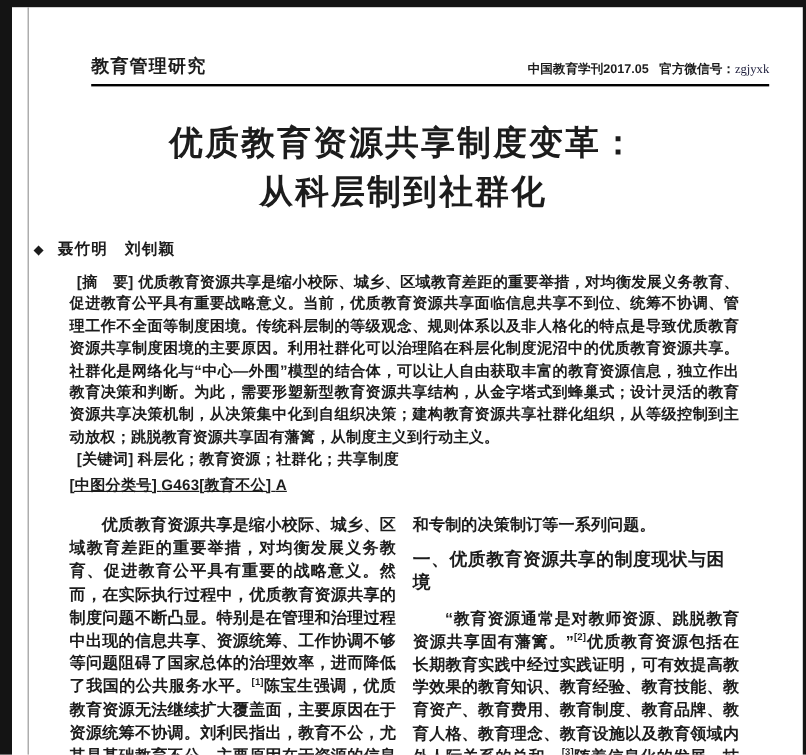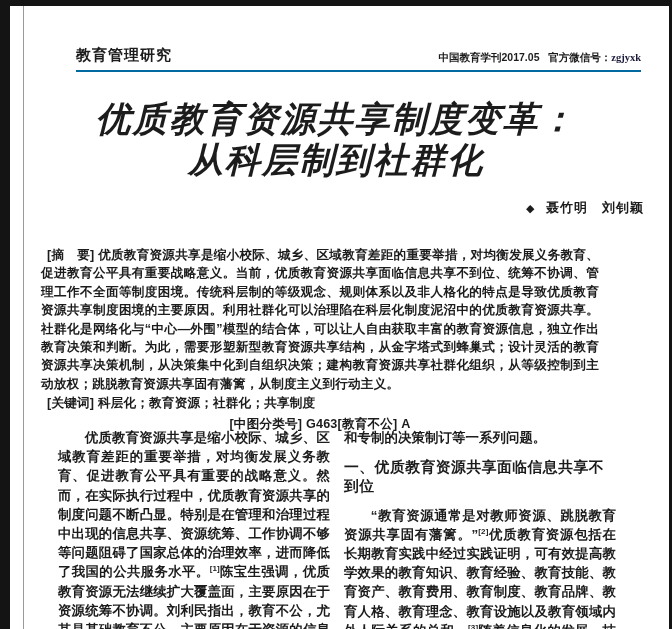--- a/index.html
+++ b/index.html
@@ -14,45 +14,45 @@
   
   .scan-top    { position:absolute; left:0; top:0; width:672px; height:6px;  background:#141414; }
   .scan-left   { position:absolute; left:0; top:0; width:10px;  height:629px; background:#141414; }
   .scan-right  { position:absolute; right:0; top:0; width:3px;  height:629px; background:#141414; }
   .scan-edge   { position:absolute; left:23px; top:6px; width:1px; height:623px; background:#9a9a9a; }
 
   
   .header {
     position:absolute; left:76px; top:46px; width:565px;
     display:flex; justify-content:space-between; align-items:flex-end;
-    border-bottom:2px solid #0369a1; padding-bottom:5px;
+    border-bottom:2px solid #000000; padding-bottom:5px;
   }
   .header .section { font-size:15px; font-weight:700; letter-spacing:1px; }
   .header .right   { font-size:10.5px; font-weight:600; white-space:nowrap; }
-  .header .wechat-id { font-family:"Liberation Serif","DejaVu Serif",serif; font-weight:700; color:#1b1b3a; }
+  .header .wechat-id { font-family:"Liberation Serif","DejaVu Serif",serif; font-weight:400; color:#1b1b3a; }
 
   
   .title-block { position:absolute; left:28px; top:98px; width:616px; text-align:center; }
-  .title-line { font-size:35px; font-weight:700; line-height:41px; letter-spacing:2px;font-style:italic; }
+  .title-line { font-size:28px; font-weight:700; line-height:41px; letter-spacing:2px; }
 
   
-  .authors { position:absolute; left:28px; top:199px; width:616px; text-align:right;
+  .authors { position:absolute; left:28px; top:199px; width:616px; text-align:left;
              font-size:13px; font-weight:600; letter-spacing:1px; }
   .authors .diamond { font-size:11px; margin-right:6px; }
 
   
   .meta-block {
-    position:absolute; left:41px; top:226px; width:558px;
+    position:absolute; left:58px; top:226px; width:558px;
     font-size:12.6px; line-height:18.4px; text-align:justify;
-    font-weight:600; letter-spacing:0.2px;margin-top:20px;
+    font-weight:600; letter-spacing:0.2px;
   }
   .meta-block .abstract-p { text-indent:6px; }
   .meta-block .label { font-weight:700; }
   .keywords-line { margin-top:1px; text-indent:6px; }
-  .class-line { margin-top:2px; display:flex; justify-content:center; text-indent:0; }
+  .class-line { margin-top:2px; display:flex; justify-content:flex-start; text-indent:0;text-decoration:underline; }
   .class-line .pair { white-space:nowrap; }
 
   
   .body-cols {
     position:absolute; left:58px; top:428px; width:558px;
     display:flex; gap:14px;
   }
   .col { width:272px; font-size:13.4px; line-height:19.2px; text-align:justify;
          font-weight:600; letter-spacing:0.1px; }
   .col p.indent { text-indent:2em; }
@@ -100,16 +100,16 @@
     <span class="pair"><span class="label">[教育不公]</span> <span>A</span></span>
   </p>
 </div>
 
 <div class="body-cols">
   <div class="col">
     <p class="indent"><span>优质教育资源共享是缩小校际、城乡、区域教育差距的重要举措，对均衡发展义务教育、促进教育公平具有重要的战略意义。然而，在实际执行过程中，优质教育资源共享的制度问题不断凸显。特别是在管理和治理过程中出现的信息共享、资源统筹、工作协调不够等问题阻碍了国家总体的治理效率，进而降低了我国的公共服务水平。</span><sup>[1]</sup><span>陈宝生强调，优质教育资源无法继续扩大覆盖面，主要原因在于资源统筹不协调。刘利民指出，教育不公，尤其是基础教育不公，主要原因在于资源的信息共享不到位。李希则认为，优质</span></p>
   </div>
   <div class="col">
     <p><span>和专制的决策制订等一系列问题。</span></p>
-    <h2 class="section-heading">一、优质教育资源共享面临信息共享不到位</h2>
+    <h2 class="section-heading">一、优质教育资源共享的制度现状与困境</h2>
     <p class="indent"><span>“教育资源通常是对教师资源、跳脱教育资源共享固有藩篱。”</span><sup>[2]</sup><span>优质教育资源包括在长期教育实践中经过实践证明，可有效提高教学效果的教育知识、教育经验、教育技能、教育资产、教育费用、教育制度、教育品牌、教育人格、教育理念、教育设施以及教育领域内外人际关系的总和。</span><sup>[3]</sup><span>随着信息化的发展，技术层面上阻碍优质教育资源共享的因素正逐渐消失，而制度层面上的</span></p>
   </div>
 </div>
 
 </body></html>

